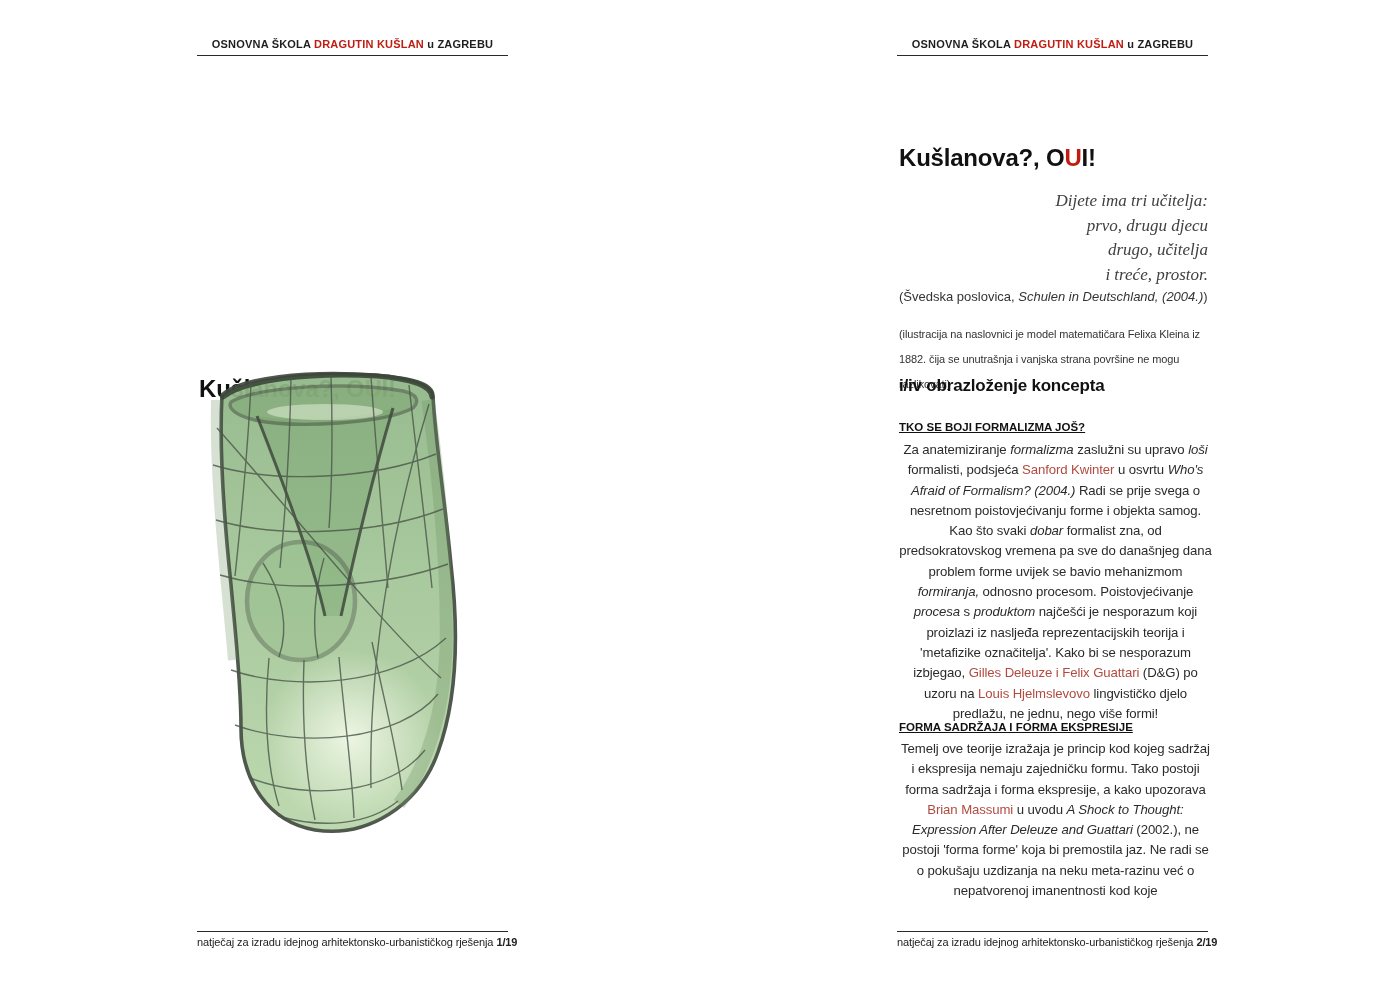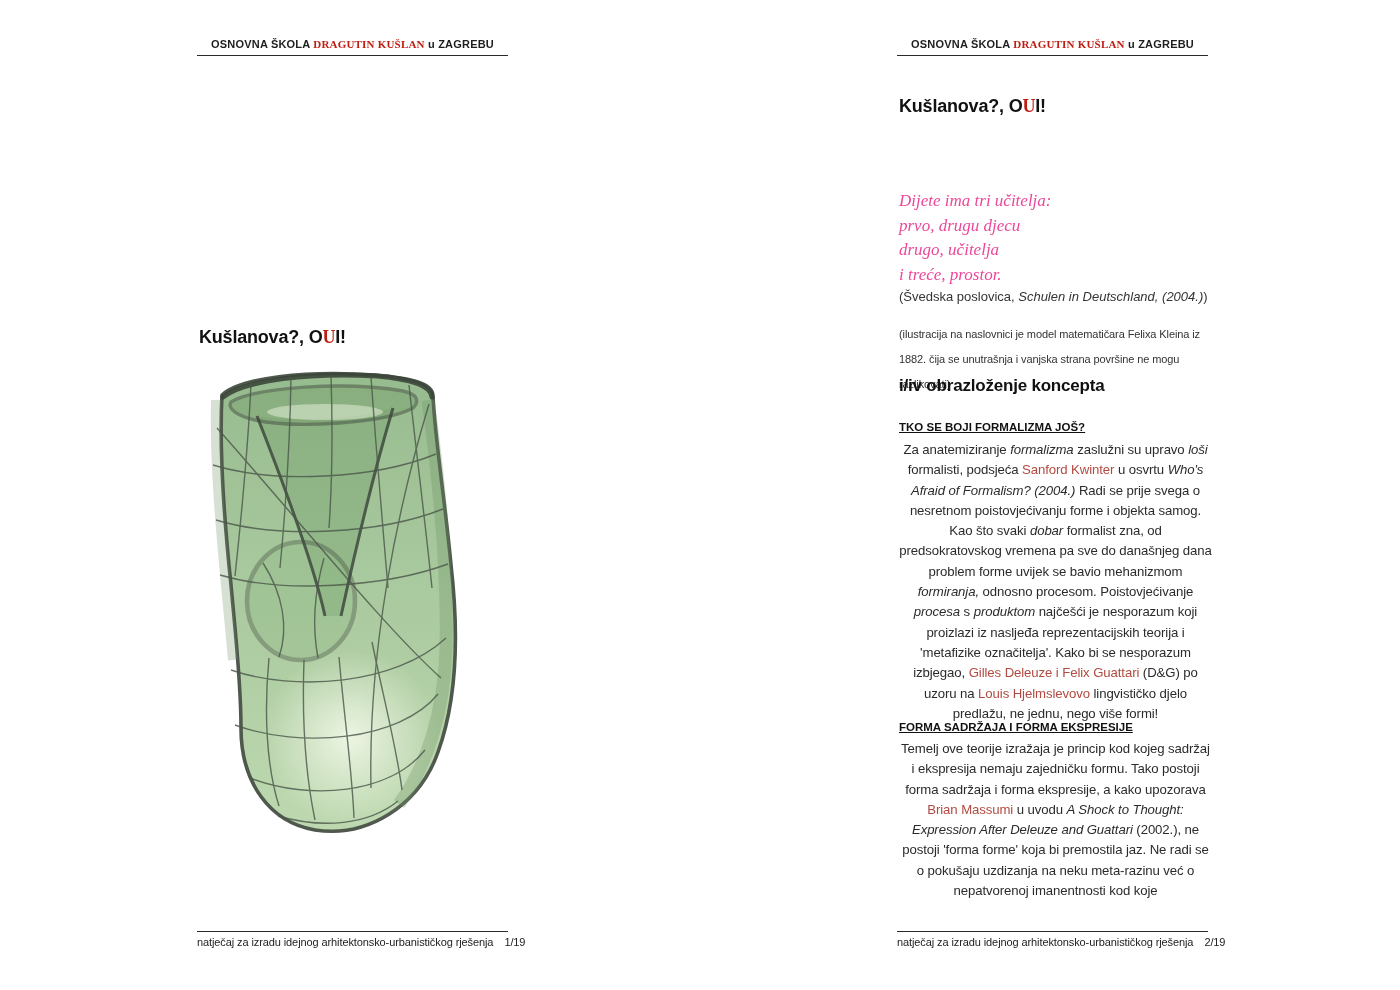--- a/index.html
+++ b/index.html
@@ -24,39 +24,39 @@
 
   .page-header{
     position:absolute;top:38px;left:0;right:0;
     text-align:center;
     font-size:11px;font-weight:bold;color:var(--ink);
     letter-spacing:.2px;
     padding-bottom:5px;
     border-bottom:1.5px solid var(--rule);
     white-space:nowrap;
   }
-  .red{color:var(--accent);font-family:Liberation Serif, serif;}
+  .red{color:var(--accent);}
   .name{color:var(--name);}
   .i{font-style:italic;}
 
   .title{
     position:absolute;left:2px;
-    font-size:18px;font-weight:bold;color:#111;
-    letter-spacing:-.2px;white-space:nowrap;
+    font-size:24px;font-weight:bold;color:#111;
+    letter-spacing:-.2px;white-space:nowrap;margin-top:48px;
   }
   .title-left{top:327px;}
   .title-right{top:96px;}
 
   .klein-figure{position:absolute;left:8px;top:370px;width:252px;height:465px;}
   .klein-figure svg{width:100%;height:100%;overflow:visible;}
 
   .epigraph{
     position:absolute;top:189px;left:2px;right:0;
     font-family:"Liberation Serif", serif;
-    font-style:italic;font-size:17px;color:#ec4899;
+    font-style:italic;font-size:17px;color:#404040;text-align:right;
   }
   .epigraph .ep-line{line-height:24.5px;}
   .epigraph-source{
     position:absolute;top:289px;left:2px;right:-10px;
     font-size:13px;color:#333;white-space:nowrap;
   }
   .note{
     position:absolute;top:322px;left:2px;right:-6px;
     font-size:11px;line-height:25px;color:#333;
     letter-spacing:-.1px;
@@ -84,21 +84,21 @@
   .para-2{top:739px;}
 
   .page-footer{
     position:absolute;top:931px;left:0;right:0;
     border-top:1.5px solid var(--rule);
     padding-top:4px;
     text-align:center;
     font-size:11px;color:#222;white-space:nowrap;
     letter-spacing:-.1px;
   }
-  .pagenum{font-weight:normal;margin-left:11px;}
+  .pagenum{font-weight:bold;margin-left:3px;}
 </style>
 </head>
 <body>
 
 <div>
 
   <section class="page page-left">
     <header class="page-header">
       <span>OSNOVNA ŠKOLA </span><span class="red">DRAGUTIN KUŠLAN</span><span> u ZAGREBU</span>
     </header>

